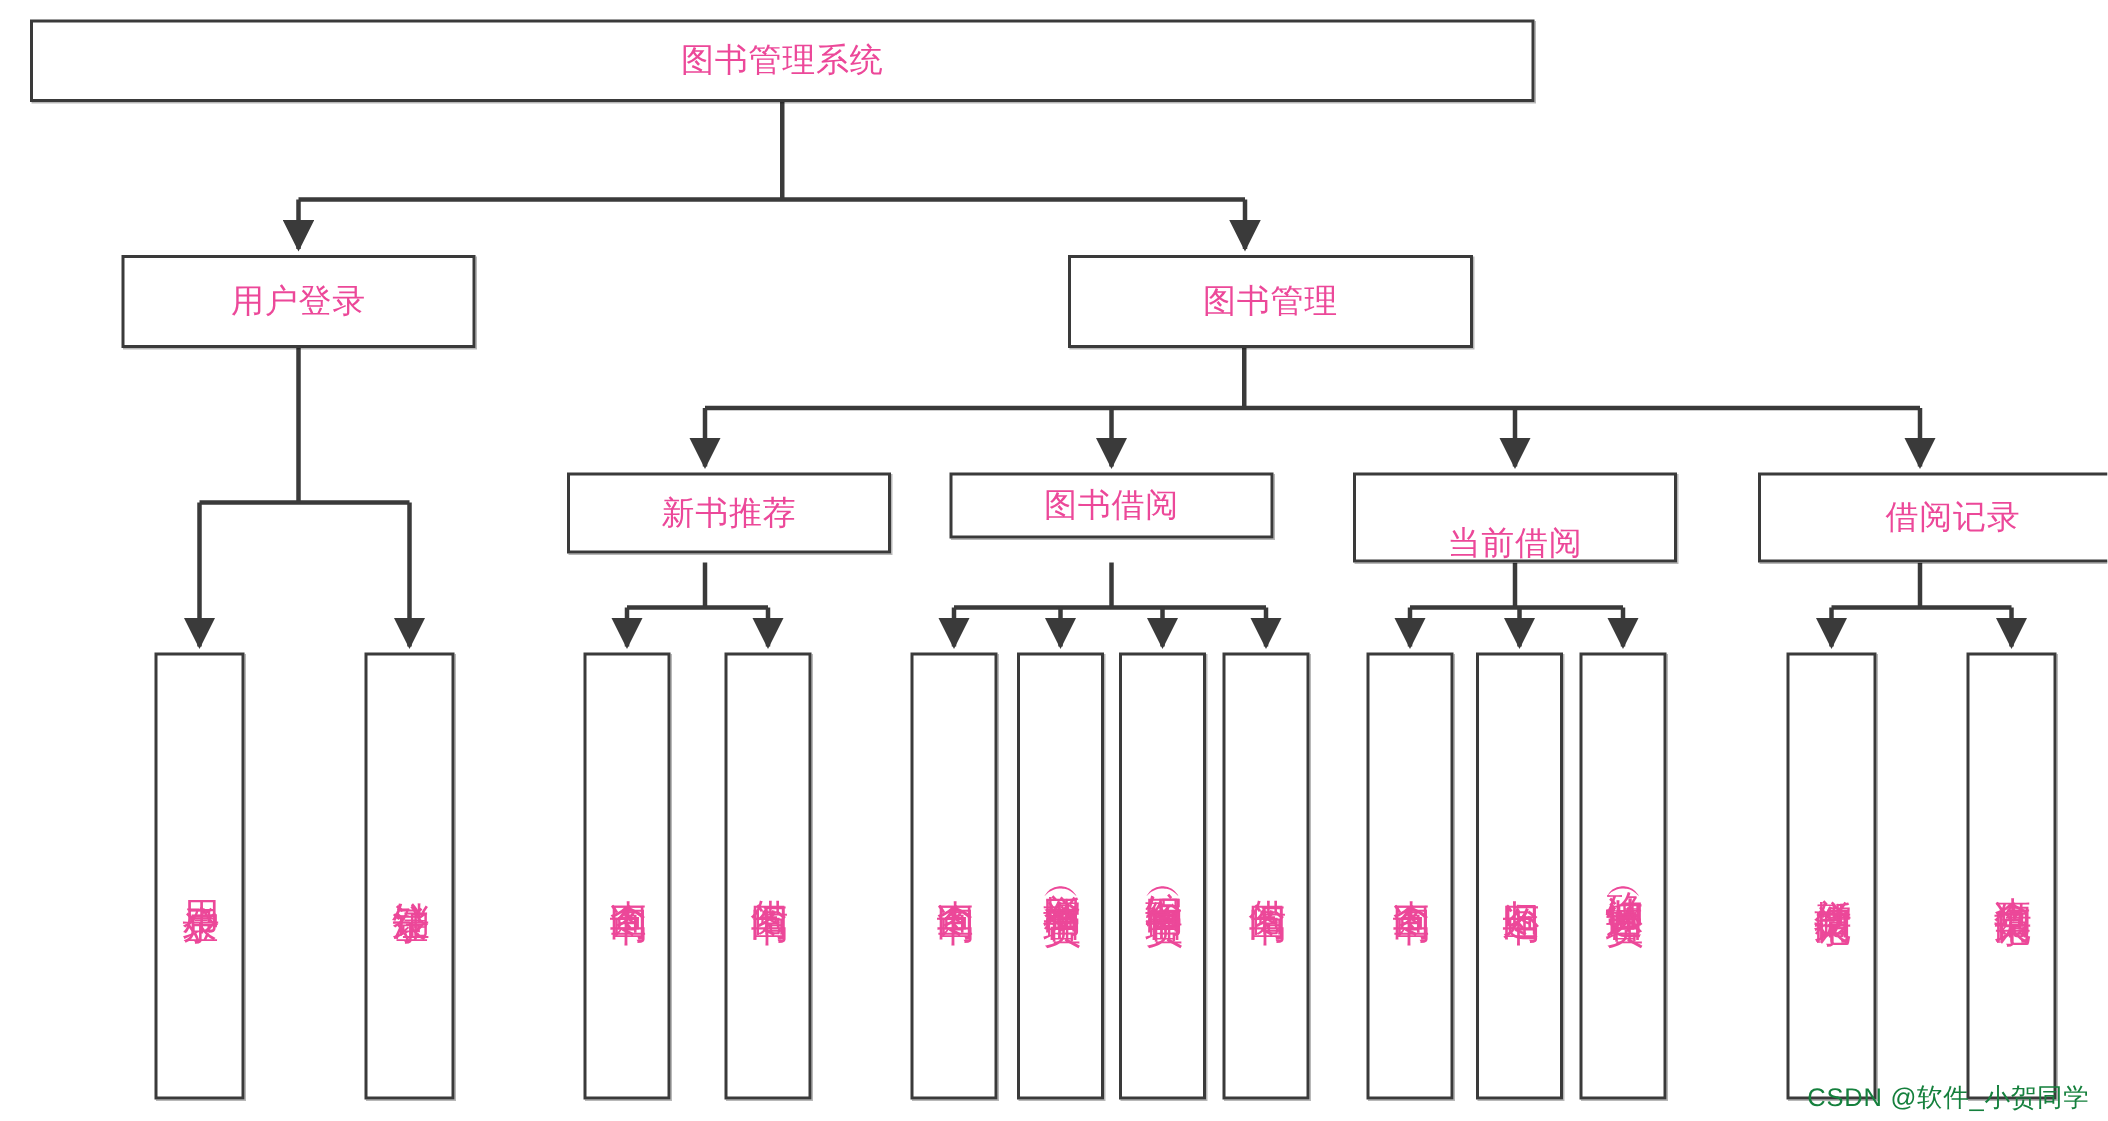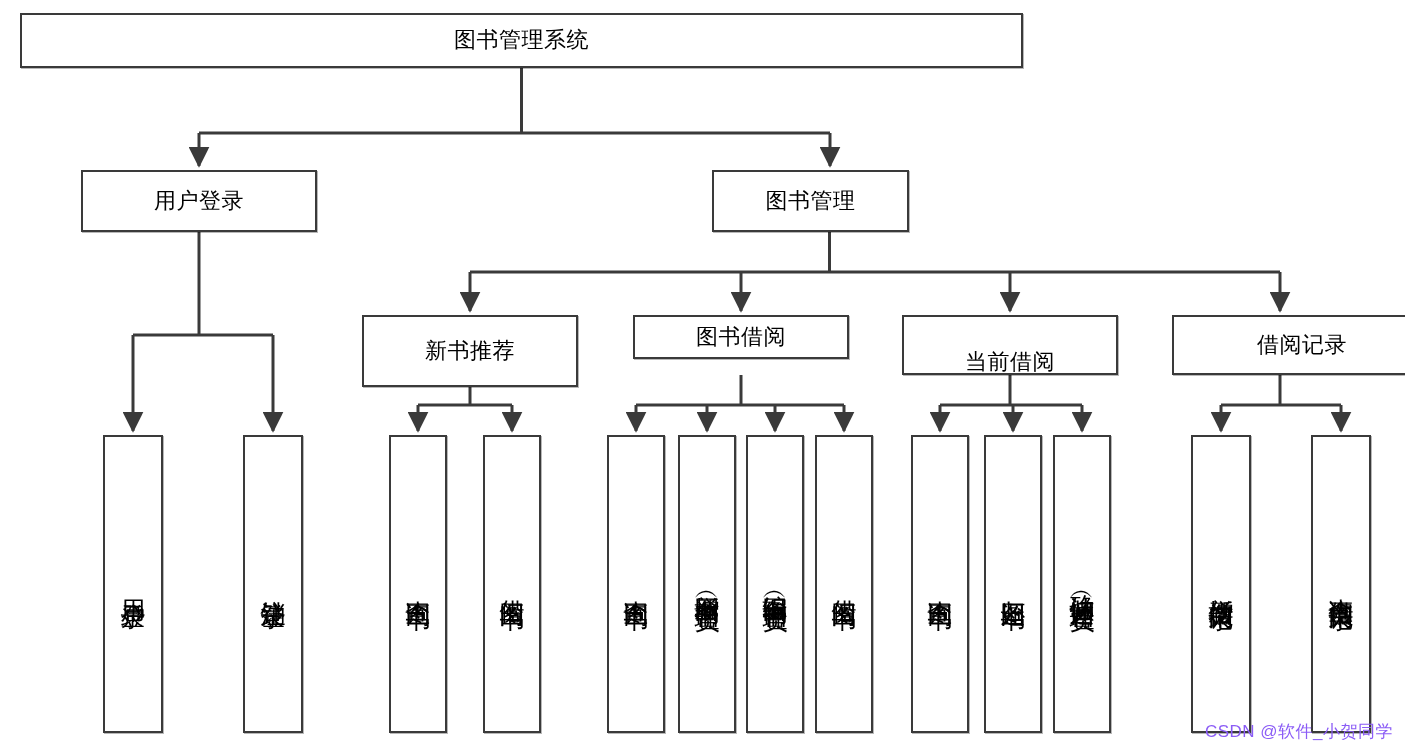--- a/index.html
+++ b/index.html
@@ -26,21 +26,21 @@
   }
   .node {
     position: absolute;
     box-sizing: border-box;
     background: #ffffff;
     border: 2px solid #3a3a3a;
     box-shadow: 1px 1px 0 rgba(0,0,0,0.28);
     display: flex;
     align-items: center;
     justify-content: center;
-    color: #000000;
+    color: #ec4899;
   }
   .node .label {
     display: block;
     text-align: center;
     line-height: 1.02;
     letter-spacing: 0.5px;
   }
   .node.horizontal .label {
     font-size: 22px;
   }
@@ -54,21 +54,21 @@
     font-size: 25px;
     line-height: 1.08;
     letter-spacing: 2px;
     max-height: 100%;
   }
   #watermark {
     position: absolute;
     right: 12px;
     bottom: 4px;
     font-size: 17px;
-    color: #8b5cf6;
+    color: #15803d;
     white-space: nowrap;
     letter-spacing: 0.5px;
     pointer-events: none;
     margin-left: 20px;
   }
 </style>
 </head>
 <body>
 
 <div id="canvas">
@@ -124,24 +124,24 @@
     </g>
   </svg>
 
   <div id="nodes">
       <div class="node horizontal" style="left: 20px; top: 13px; width: 1003px; height: 55px;">
         <span class="label">图书管理系统</span>
       </div>
       <div class="node horizontal" style="left: 81px; top: 170px; width: 236px; height: 62px;">
         <span class="label">用户登录</span>
       </div>
-      <div class="node horizontal" style="left: 712px; top: 170px; width: 197px; height: 62px;">
+      <div class="node horizontal" style="left: 712px; top: 170px; width: 270px; height: 62px;">
         <span class="label">图书管理</span>
       </div>
-      <div class="node horizontal" style="left: 362px; top: 315px; width: 216px; height: 72px;">
+      <div class="node horizontal" style="left: 378px; top: 315px; width: 216px; height: 54px;">
         <span class="label">新书推荐</span>
       </div>
       <div class="node horizontal" style="left: 633px; top: 315px; width: 216px; height: 44px;">
         <span class="label">图书借阅</span>
       </div>
       <div class="node horizontal" style="left: 902px; top: 315px; width: 216px; height: 60px; align-items: flex-end;">
         <span class="label">当前借阅</span>
       </div>
       <div class="node horizontal" style="left: 1172px; top: 315px; width: 260px; height: 60px;">
         <span class="label">借阅记录</span>

